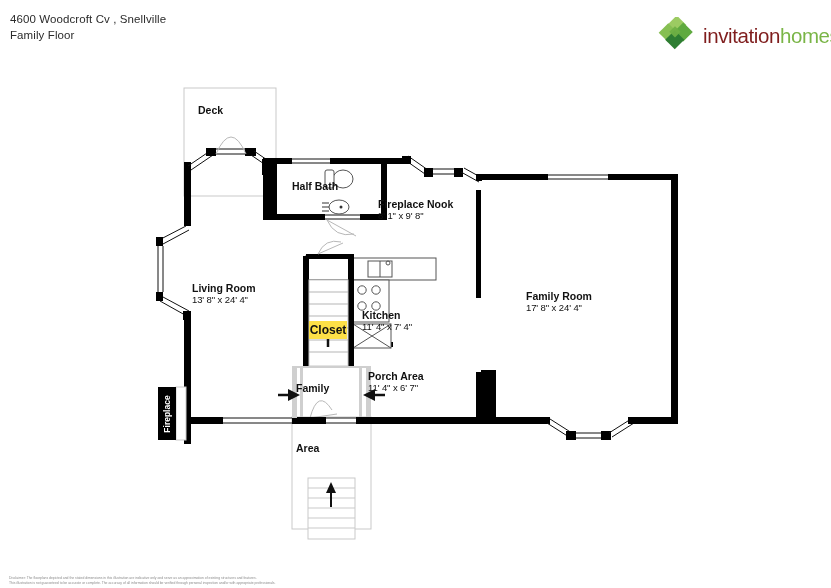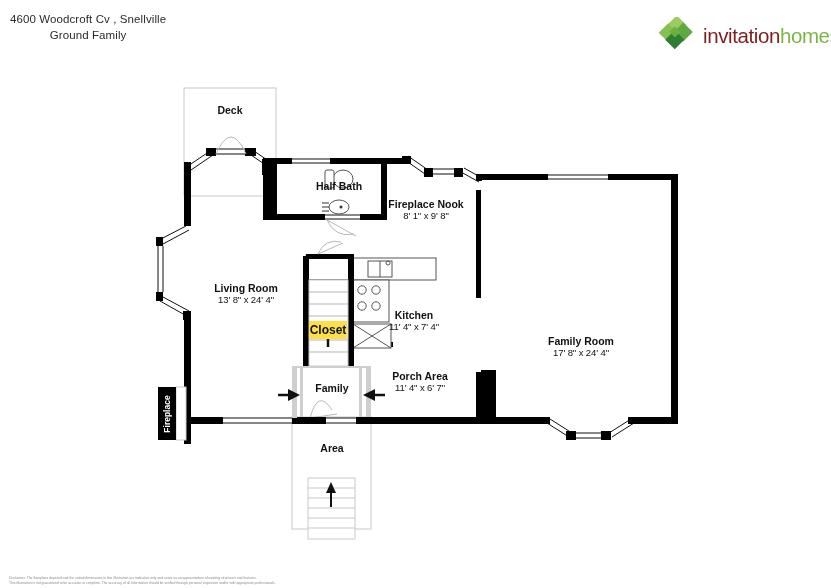--- a/index.html
+++ b/index.html
@@ -11,21 +11,21 @@
     width: 831px; height: 588px;
     position: relative;
     font-family: "Liberation Sans", sans-serif;
     color: #1a1a1a;
     overflow: hidden;
   }
 
   
   #header {
     position: absolute; left: 0; top: 0;
-    width: 831px; height: 72px; text-align: center;
+    width: 831px; height: 72px;
   }
   #title-block {
     position: absolute; left: 10px; top: 11px;
     line-height: 16px;
   }
   .title-line { font-size: 11.5px; color: #2b2b2b; letter-spacing: .1px; }
 
   #logo {
     position: absolute; right: 8px; top: 14px;
     width: 166px; height: 44px;
@@ -42,21 +42,21 @@
   #logo-text .w2 { color: #7ab547; font-weight: 400; }
 
   
   #plan {
     position: absolute; left: 0; top: 62px;
     width: 831px; height: 500px;
   }
 
   .lbl {
     position: absolute;
-    text-align: center;
+    text-align: left;
     font-size: 10.5px;
     font-weight: bold;
     color: #111;
     white-space: nowrap;
     line-height: 12px;
   }
   .lbl .dim {
     display: block;
     font-weight: normal;
     font-size: 9.5px;
@@ -101,21 +101,21 @@
   }
   #disclaimer p { margin: 0; }
 </style>
 </head>
 <body>
 
 <div id="header">
 
   <div id="title-block">
     <div class="title-line">4600 Woodcroft Cv , Snellville</div>
-    <div class="title-line">Ground Family</div>
+    <div class="title-line">Family Floor</div>
   </div>
 
   <div id="logo">
     <div id="logo-mark">
       <svg width="38" height="38" viewBox="0 0 38 38" aria-hidden="true">
         <g>
 
           <rect x="13.0" y="1.2" width="13.5" height="13.5" transform="rotate(45 19.75 7.95)" fill="#9ccb62"></rect>
 
           <rect x="19.5" y="8.2" width="13.5" height="13.5" transform="rotate(45 26.25 14.95)" fill="#5faa3f"></rect>
@@ -396,21 +396,21 @@
   <div class="lbl" style="left:378px; top:136px; width:96px;">
     <span>Fireplace Nook</span>
     <span class="dim">8' 1" x 9' 8"</span>
   </div>
 
   <div class="lbl" style="left:192px; top:220px; width:108px;">
     <span>Living Room</span>
     <span class="dim">13' 8" x 24' 4"</span>
   </div>
 
-  <div class="lbl" style="left:526px; top:228px; width:110px;margin-top:45px;">
+  <div class="lbl" style="left:526px; top:228px; width:110px;">
     <span>Family Room</span>
     <span class="dim">17' 8" x 24' 4"</span>
   </div>
 
   <div class="lbl" style="left:362px; top:247px; width:104px;">
     <span>Kitchen</span>
     <span class="dim">11' 4" x 7' 4"</span>
   </div>
 
   <div class="lbl" style="left:368px; top:308px; width:104px;">

